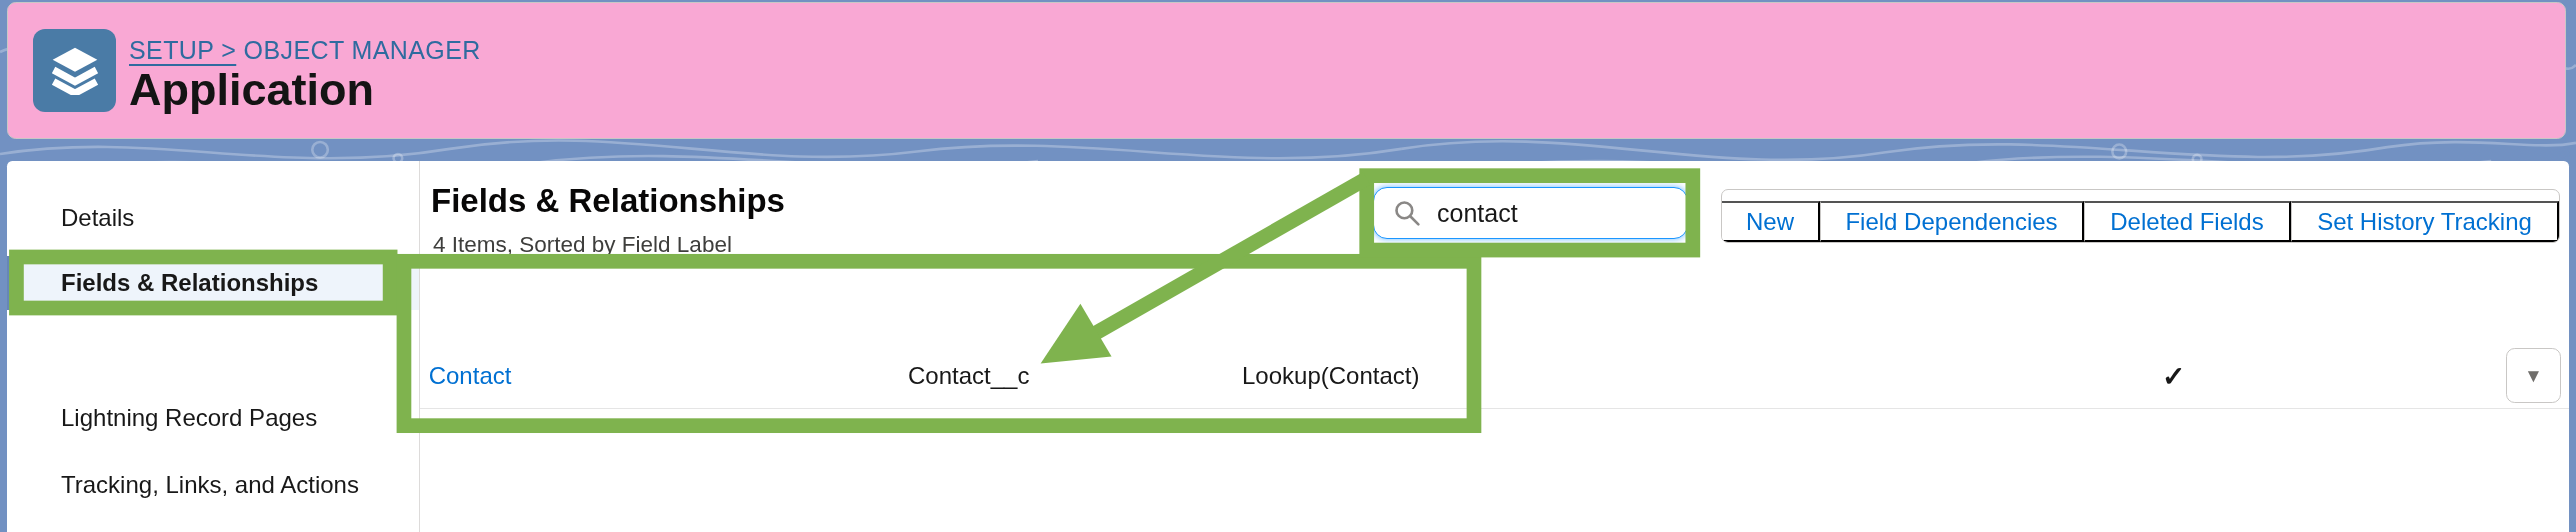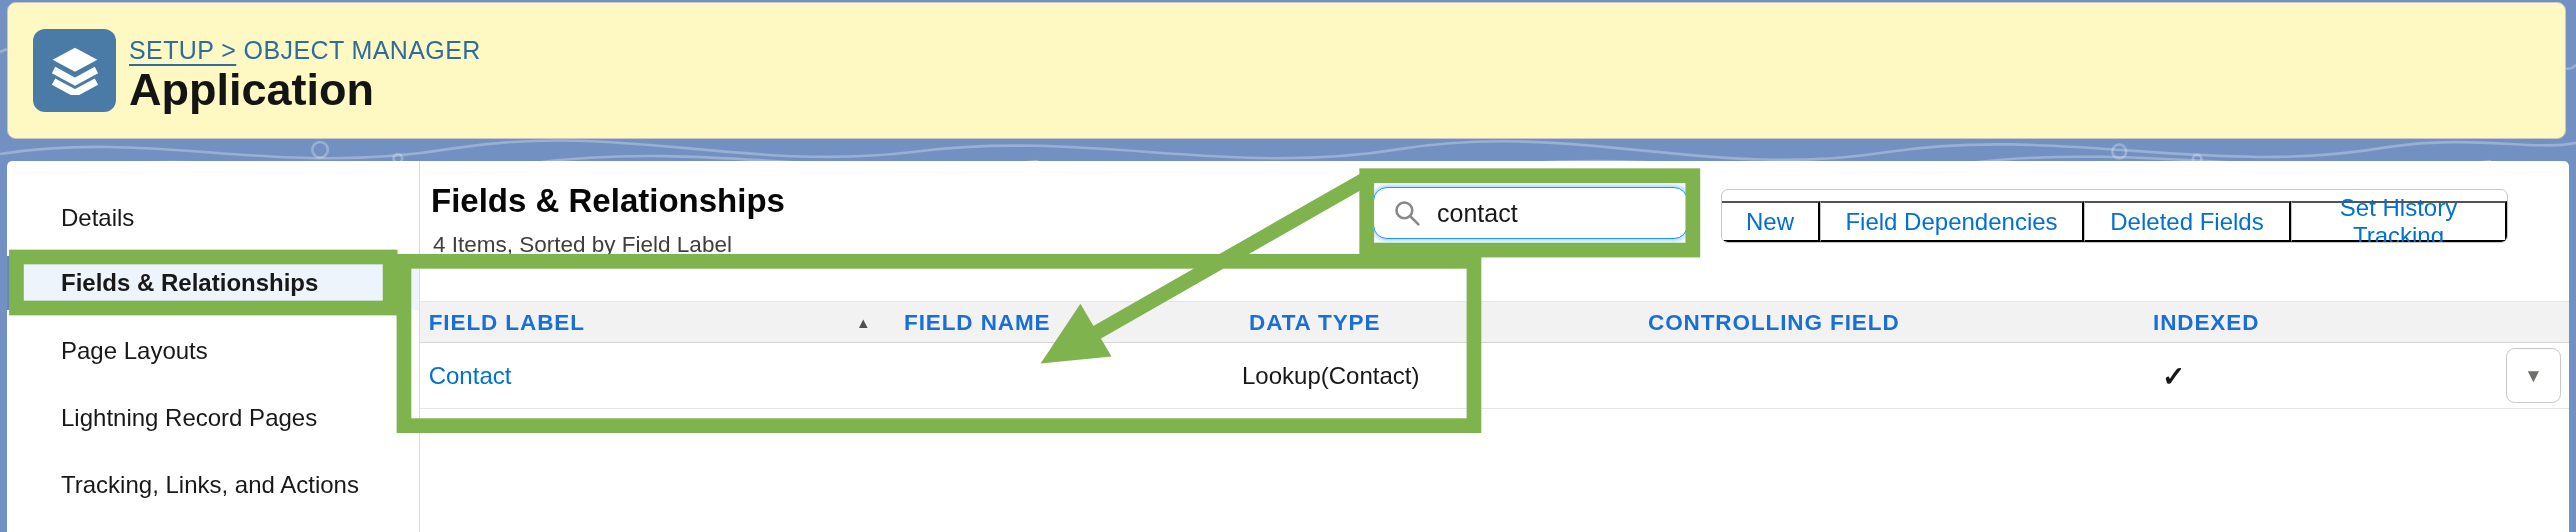--- a/index.html
+++ b/index.html
@@ -1,21 +1,21 @@
 <!DOCTYPE html>
 <html style="font-size:14px"><head>
 <meta charset="utf-8">
 <style>
   html,body{margin:0;padding:0;}
   .page{position:relative;width:2576px;height:533px;background:#7291c2;overflow:hidden;
         font-family:"Liberation Sans",sans-serif;-webkit-font-smoothing:antialiased;}
   .bg-pattern{position:absolute;left:0;top:0;width:2576px;height:533px;z-index:0;}
 
   
-  .header-card{position:absolute;left:7px;top:1.7px;width:2557px;height:135px;background:#fef9c3;
+  .header-card{position:absolute;left:7px;top:1.7px;width:2557px;height:135px;background:#f9a8d4;
                border:0.9px solid #c9c7c5;border-radius:8.7px;z-index:2;}
   .obj-icon{position:absolute;left:25px;top:26px;width:83px;height:83px;border-radius:12px;
             background:#4a7ba6;display:flex;align-items:center;justify-content:center;}
   .breadcrumb{position:absolute;left:121px;top:33px;font-size:25px;color:#2f6b9f;letter-spacing:0.4px;white-space:nowrap;}
   .breadcrumb .bc-link{text-decoration:underline;text-underline-offset:5.2px;cursor:pointer;}
   .page-title{position:absolute;left:121px;top:61px;font-size:45px;font-weight:700;color:#141414;}
 
   
   .content-panel{position:absolute;left:7px;top:161px;width:2562px;height:372px;background:#ffffff;
                  border-radius:5.2px 5.2px 0 0;z-index:2;}
@@ -36,21 +36,21 @@
               padding-left:19px;box-shadow:0 0 6px rgba(27,150,255,.65);}
   .search-box input{border:none;outline:none;font-family:"Liberation Sans",sans-serif;font-size:25px;
                     color:#181818;width:234px;margin-left:14px;background:transparent;}
 
   .btn-group{position:absolute;left:1714px;top:28px;height:54px;display:flex;background:#fff;
              border:0.9px solid #c9c7c5;border-radius:7px;overflow:hidden;box-sizing:border-box;}
   .btn{display:flex;align-items:center;justify-content:center;font-size:24px;color:#0070d2;
        border-left:0.9px solid #c9c7c5;cursor:pointer;box-sizing:border-box;background:#fff;
        font-family:"Liberation Sans",sans-serif;padding:0;margin-top:11px;}
   .btn:first-child{border-left:none;}
-  .btn.w-new{width:98px}.btn.w-del{width:207px}.btn.w-dep{width:264px}.btn.w-hist{width:216px}
+  .btn.w-new{width:98px}.btn.w-del{width:207px}.btn.w-dep{width:264px}.btn.w-hist{width:268px}
 
   
   .tbl-header{position:absolute;left:413px;top:140px;width:2149px;height:42px;background:#f3f2f2;
               border-top:0.9px solid #e5e5e5;border-bottom:0.9px solid #d8d6d4;box-sizing:border-box;}
   .th{position:absolute;top:0;height:42px;display:flex;align-items:center;font-size:22.5px;font-weight:700;
       color:#1a6fd4;letter-spacing:0.9px;white-space:nowrap;cursor:pointer;}
   .th.c0{left:8.7px}.th.c1{left:484px}.th.c2{left:829px}.th.c3{left:1228px}.th.c4{left:1733px}
   .sort-arrow{position:absolute;left:436px;top:0;height:42px;display:flex;align-items:center;
               font-size:14.7px;color:#514f4d;}
   .tbl-row{position:absolute;left:413px;top:182px;width:2149px;height:66px;border-bottom:0.9px solid #e5e5e5;
@@ -100,21 +100,20 @@
       <span>OBJECT MANAGER</span>
     </div>
     <div class="page-title">Application</div>
   </div>
 
   <div class="content-panel">
 
     <div class="sidebar">
       <div class="side-item" style="top:30px">Details</div>
       <div class="side-item selected" style="top:95px">Fields &amp; Relationships</div>
-      <div class="side-item" style="top:163px">Page Layouts</div>
       <div class="side-item" style="top:230px">Lightning Record Pages</div>
       <div class="side-item" style="top:297px">Tracking, Links, and Actions</div>
     </div>
 
     <div class="main-heading">Fields &amp; Relationships</div>
     <div class="sub-heading">4 Items, Sorted by Field Label</div>
 
     <div class="search-box">
       <svg width="28" height="28" viewBox="0 0 32 32">
         <circle cx="13" cy="13" r="9" stroke="#8a8886" stroke-width="3" fill="none"></circle>
@@ -123,31 +122,24 @@
       <input type="text" value="contact" style="">
     </div>
 
     <div class="btn-group">
       <button class="btn w-new">New</button>
       <button class="btn w-dep">Field Dependencies</button>
       <button class="btn w-del">Deleted Fields</button>
       <button class="btn w-hist">Set History Tracking</button>
     </div>
 
-    <div class="tbl-header">
-      <span class="th c0">FIELD LABEL</span>
-      <span class="sort-arrow">▲</span>
-      <span class="th c1">FIELD NAME</span>
-      <span class="th c2">DATA TYPE</span>
-      <span class="th c3">CONTROLLING FIELD</span>
-      <span class="th c4">INDEXED</span>
-    </div>
 
     <div class="tbl-row">
       <span class="td c0">Contact</span>
+      <span class="td c1">Contact__c</span>
       <span class="td c2">Lookup(Contact)</span>
       <span class="td c3" style="left:1471px"></span>
       <span class="td c4">✓</span>
       <button class="row-menu-btn">
         <span class="caret">▼</span>
       </button>
     </div>
   </div>
 
   <svg class="annotations" viewBox="0 0 2978 616">

